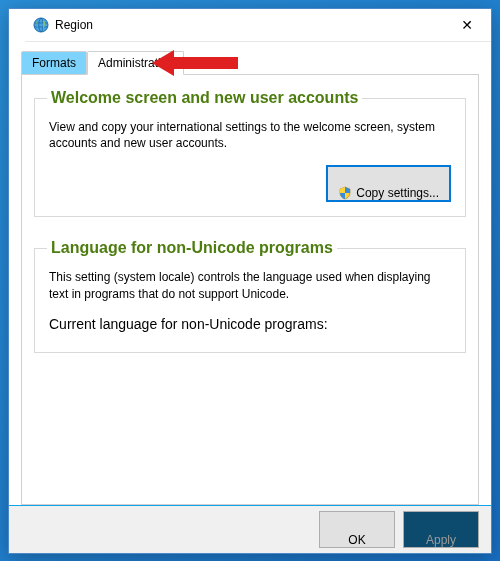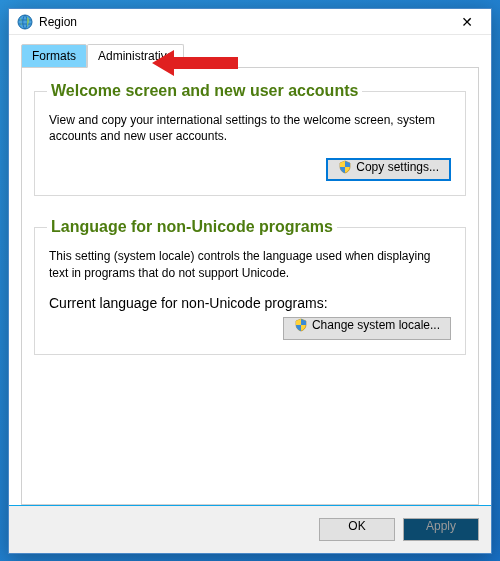--- a/index.html
+++ b/index.html
@@ -21,26 +21,27 @@
       left: 8px; top: 8px;
       width: 484px;
       height: 546px;
       background: #ffffff;
       border: 1px solid #4a88c7;
       box-shadow: 0 4px 20px rgba(0,0,0,0.3);
       display: flex;
       flex-direction: column;
     }
     .titlebar {
-      height: 26px;
+      height: 33px;
       display: flex;
       align-items: center;
       padding: 0 2px 0 8px;
       background: #ffffff;
       border-bottom: 1px solid #e8e8e8;
+      margin-left: 16px;
     }
     .titlebar .app-icon {
       width: 16px; height: 16px;
       margin-right: 6px;
       display: inline-flex;
     }
     .titlebar .title {
       font-size: 12px;
       color: #000;
       flex: 1;
@@ -119,28 +120,28 @@
       font-size: 12px;
       margin: 0 2px 14px 18px;
     }
     .btn-row {
       display: flex;
       justify-content: flex-end;
       padding-right: 2px;
     }
     .btn {
       min-width: 120px;
-      height: 23px;
+      height: 37px;
       padding: 0 10px;
       background: #e1e1e1;
       border: 1px solid #adadad;
       font-size: 12px;
       font-family: inherit;
       display: inline-flex;
-      align-items: flex-start;
+      align-items: flex-end;
       justify-content: center;
       gap: 4px;
       cursor: pointer;
     }
     .btn.primary-outline {
       border: 2px solid #0078d7;
       background: #e1e1e1;
     }
     .btn.wide { min-width: 150px; }
 
@@ -223,33 +224,20 @@
               </span>
               <span>Copy settings...</span>
             </button>
           </div>
         </fieldset>
 
         <fieldset>
           <legend>Language for non-Unicode programs</legend>
           <p class="group-text">This setting (system locale) controls the language used when displaying text in programs that do not support Unicode.</p>
           <p class="sub-label">Current language for non-Unicode programs:</p>
-          <div class="btn-row">
-            <button class="btn wide">
-              <span class="shield-icon">
-                <svg viewBox="0 0 14 14" width="14" height="14">
-                  <path d="M7 1 L12 3 V7 C12 10 9.5 12.5 7 13 C4.5 12.5 2 10 2 7 V3 Z" fill="#ffd23a" stroke="#a37b12" stroke-width="0.6"></path>
-                  <path d="M7 1 L12 3 V7 L7 7 Z" fill="#3a8bd8"></path>
-                  <path d="M7 7 L2 7 V3 L7 1 Z" fill="#ffd23a"></path>
-                  <path d="M7 7 L7 13 C4.5 12.5 2 10 2 7 Z" fill="#3a8bd8"></path>
-                </svg>
-              </span>
-              <span>Change system locale...</span>
-            </button>
-          </div>
         </fieldset>
 
       </div>
     </div>
 
     <div class="footer">
       <button class="btn">
         <span>OK</span>
       </button>
       <button class="btn disabled">

